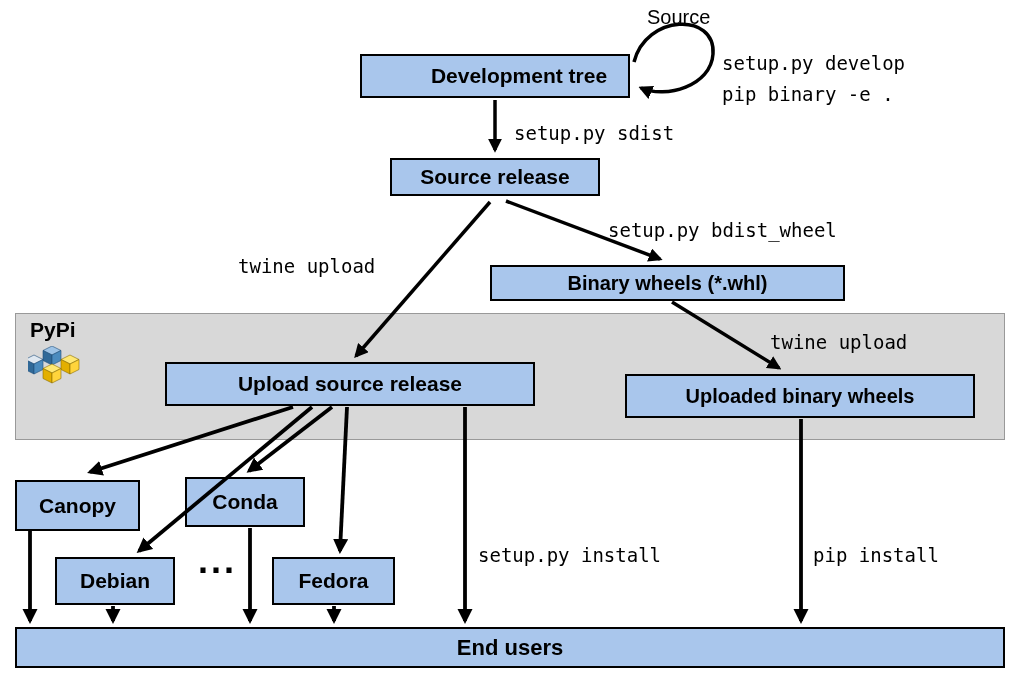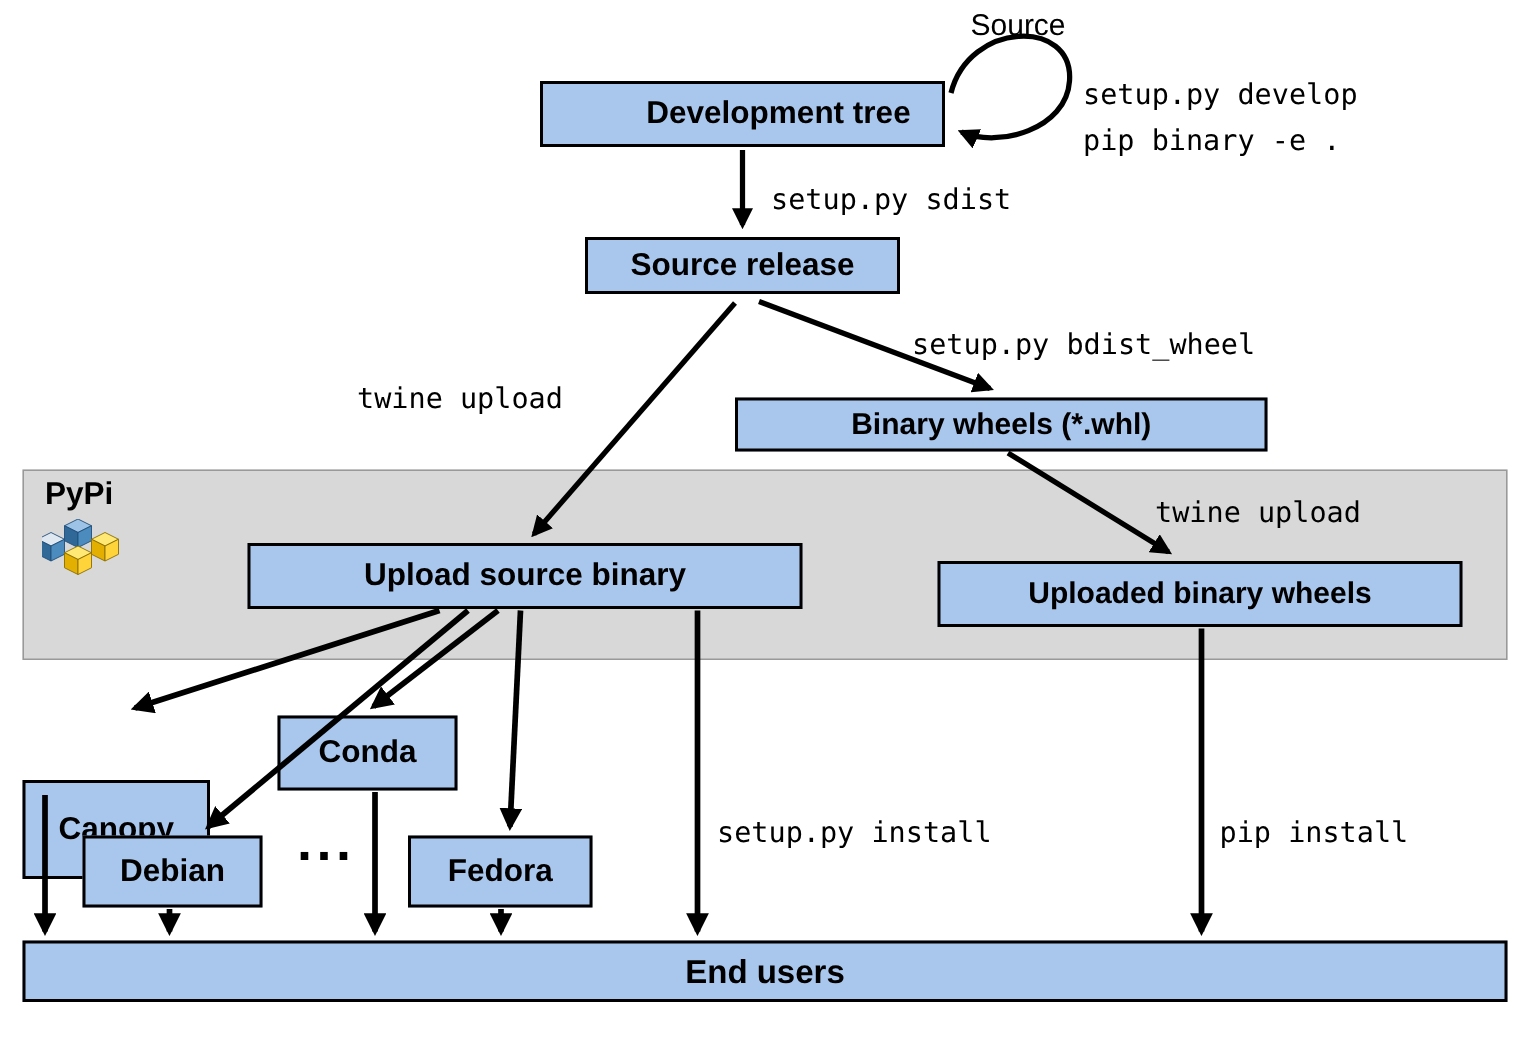--- a/index.html
+++ b/index.html
@@ -49,25 +49,25 @@
       <polygon points="33,22.5 24,27 24,37 33,32.5" fill="#ffd43b" stroke="#8a6d00" stroke-width="0.6"></polygon>
     </g>
   </svg>
 
   <div class="node" style="left:360px; top:54px; width:270px; height:44px;padding-left:48px;">Development tree</div>
 
   <div class="node" style="left:390px; top:158px; width:210px; height:38px;">Source release</div>
 
   <div class="node" style="left:490px; top:265px; width:355px; height:36px; font-size:20px;">Binary wheels (*.whl)</div>
 
-  <div class="node" style="left:165px; top:362px; width:370px; height:44px;">Upload source binary</div>
+  <div class="node" style="left:165px; top:362px; width:370px; height:44px;">Upload source release</div>
 
   <div class="node" style="left:625px; top:374px; width:350px; height:44px; font-size:20px;">Uploaded binary wheels</div>
 
-  <div class="node" style="left:15px; top:480px; width:125px; height:66px;margin-top:40px;">Canopy</div>
+  <div class="node" style="left:15px; top:480px; width:125px; height:51px;">Canopy</div>
 
   <div class="node" style="left:185px; top:477px; width:120px; height:50px;">Conda</div>
 
   <div class="node" style="left:55px; top:557px; width:120px; height:48px;">Debian</div>
 
   <div class="node" style="left:272px; top:557px; width:123px; height:48px;">Fedora</div>
 
   <div class="ellipsis" style="left:198px; top:540px;">...</div>
 
   <div class="node" style="left:15px; top:627px; width:990px; height:41px; font-size:22px;">End users</div>

